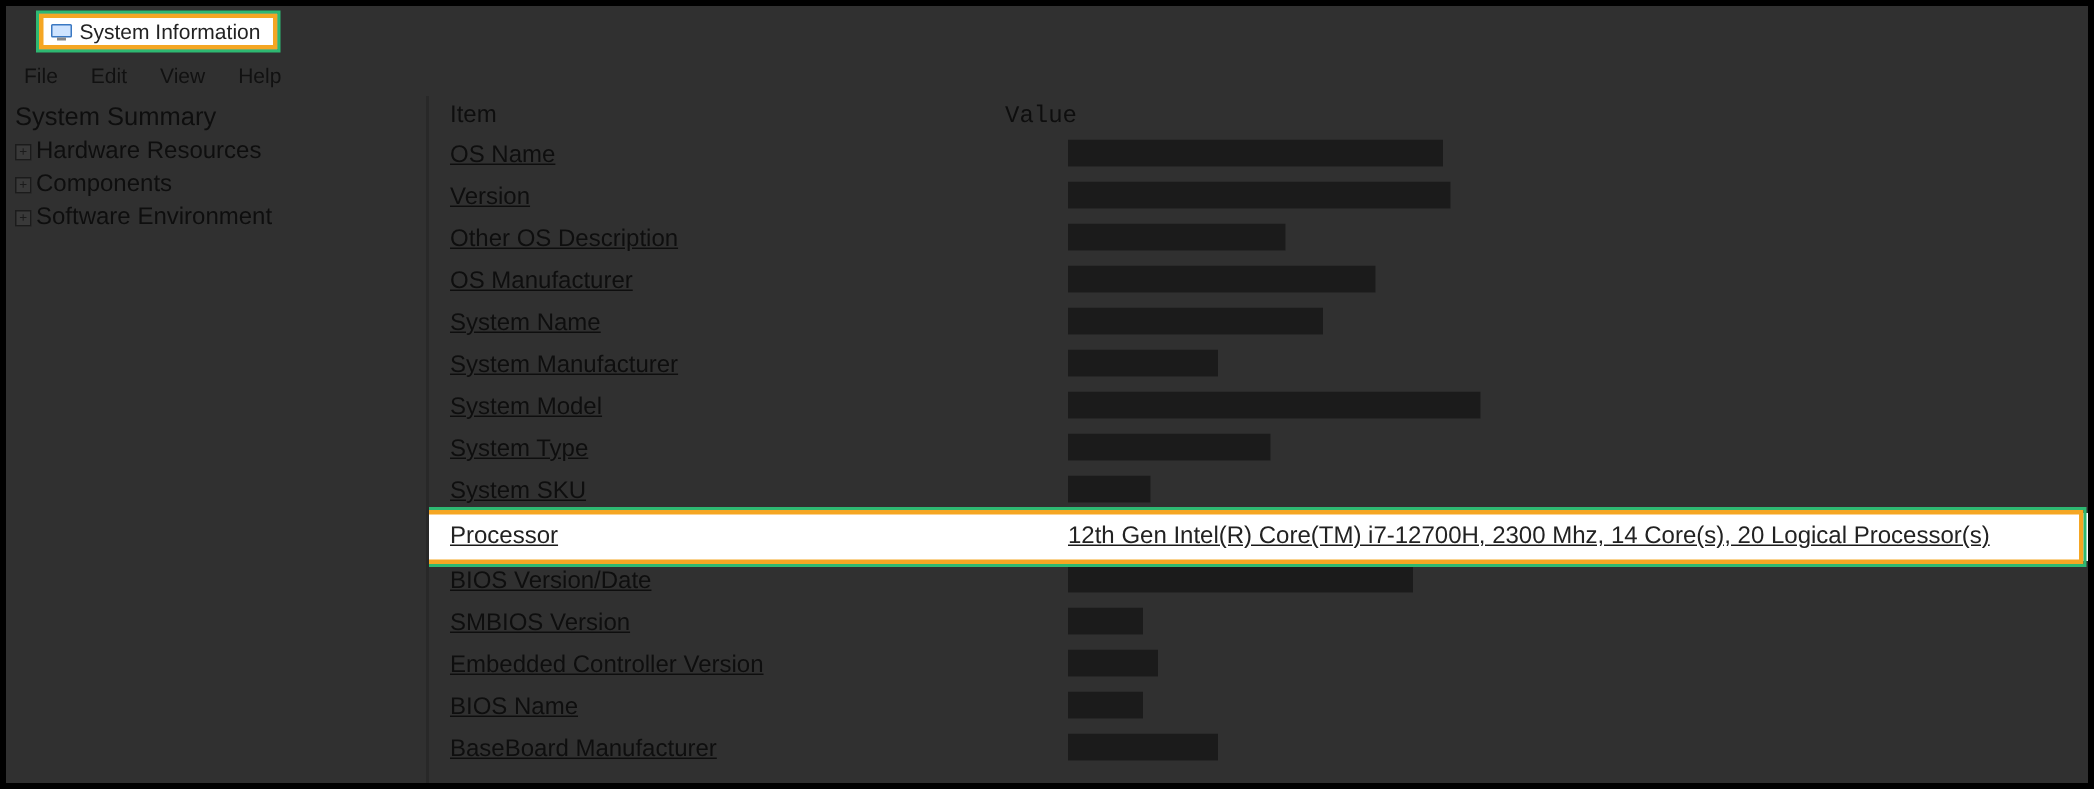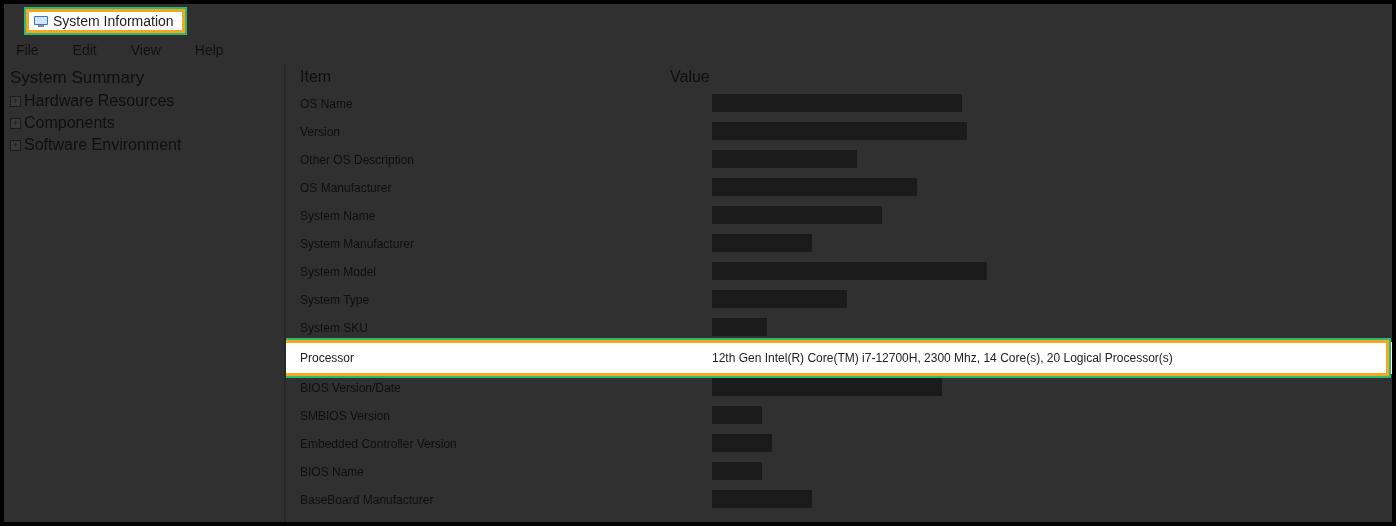--- a/index.html
+++ b/index.html
@@ -45,21 +45,21 @@
       font-size: 14px;
       color: #222;
     }
     .menubar {
       position: absolute;
       top: 34px;
       left: 2px;
       right: 2px;
       height: 24px;
       display: flex;
-      gap: 18px;
+      gap: 6px;
       padding-left: 2px;
       align-items: center;
     }
     .menubar .menu-item {
       font-size: 14px;
       color: #202020;
       padding: 2px 8px;
       cursor: default;
     }
     .client {
@@ -113,29 +113,31 @@
       font-size: 16px;
       color: #1a1a1a;
     }
     .col-headers .col-item {
       width: 380px;
       padding-left: 14px;
     }
     .col-headers .col-value {
       flex: 1;
       padding-left: 4px;
+      font-family: Liberation Mono, monospace;
     }
     .rows {
     }
     .row {
       display: flex;
       height: 28px;
       align-items: center;
-      font-size: 12px;
+      font-size: 16px;
       color: #1a1a1a;
+      text-decoration: underline;
     }
     .row .cell-item {
       width: 380px;
       padding-left: 14px;
     }
     .row .cell-value {
       flex: 1;
       padding-left: 4px;
       overflow: hidden;
       white-space: nowrap;

